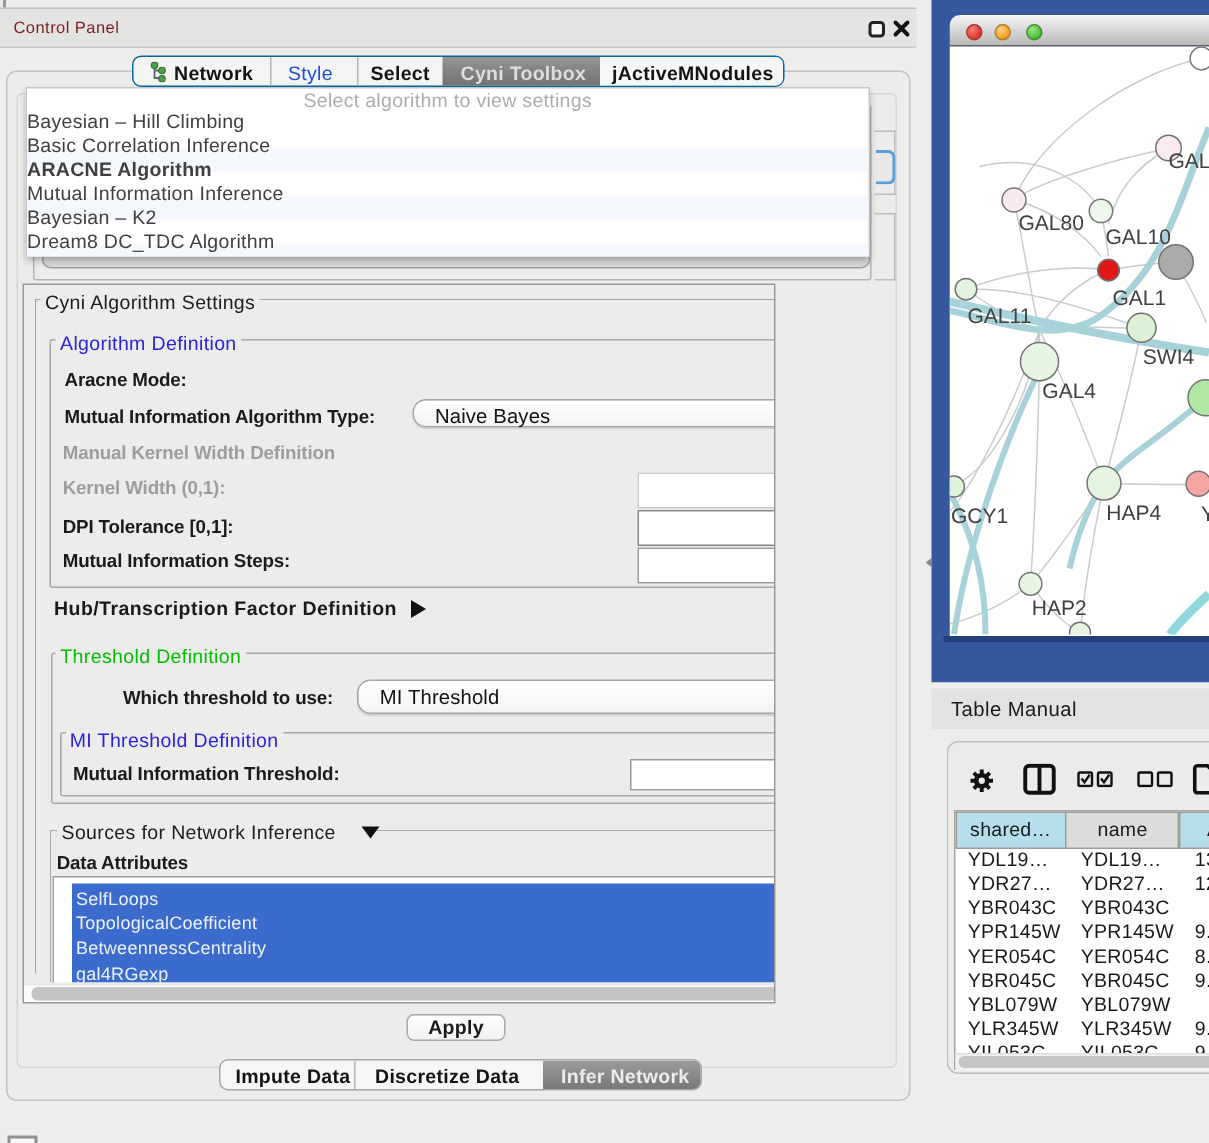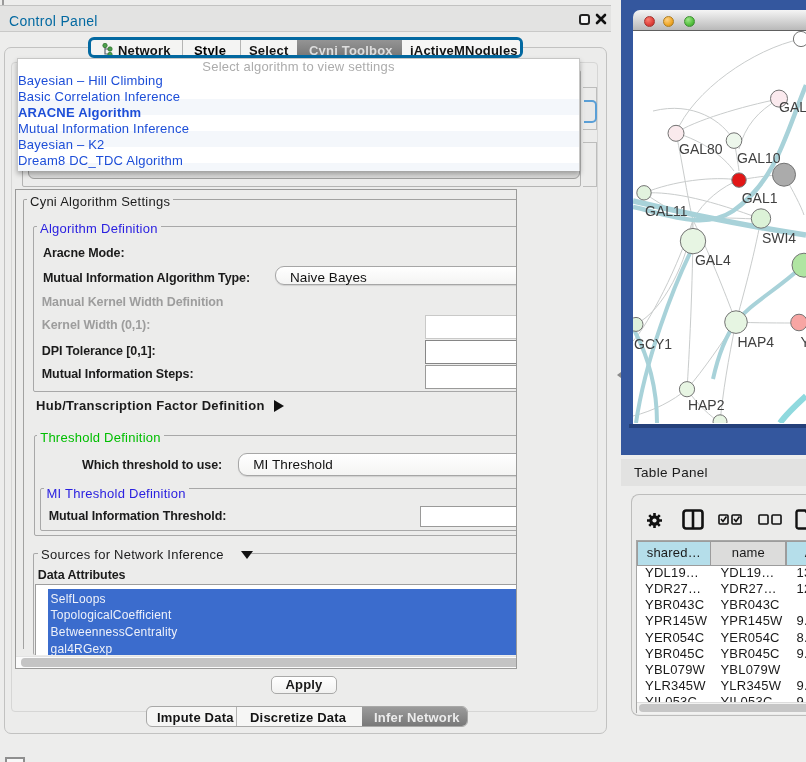--- a/index.html
+++ b/index.html
@@ -13,61 +13,61 @@
 .combo .ctext { position:absolute; left:16px; top:4px; font-size:13.5px; color:#111; letter-spacing:0.1px; line-height:14px; }
 .combo svg.arr { position:absolute; right:5px; top:3px; }
 .tfield { position:absolute; background:#fff; font-size:14px; text-align:right; line-height:1; }
 .grp { position:absolute; border:1px solid #a8a8a8; border-radius:2px; }
 </style>
 </head>
 <body>
 
 <div class="abs" style="left:0;top:5px;width:611px;height:27px;background:#e3e3e2;border-top:1px solid #c2c2c1;border-bottom:1px solid #c9c9c8;"></div>
 <div class="abs" style="left:2px;top:0;width:2px;height:5px;background:#9a9a9a;"></div>
-<div class="abs" style="left:9px;top:14px;font-size:14px;letter-spacing:0.3px;color:#0369a1;line-height:1;">Control Panel</div>
+<div class="abs" style="left:9px;top:14px;font-size:11px;letter-spacing:0.3px;color:#7f1d1d;line-height:1;">Control Panel</div>
 <div class="abs" style="left:579px;top:14px;width:11px;height:11px;border:2px solid #222;border-radius:3px;background:#f5f5f5;"></div>
 <svg class="abs" style="left:595px;top:13px;" width="12" height="12" viewBox="0 0 12 12">
     <path d="M2 2 L10 10 M10 2 L2 10" stroke="#111" stroke-width="2.6" stroke-linecap="round"></path>
   </svg>
 
 <div class="abs" style="left:4px;top:47px;width:603px;height:687px;border:1px solid #c2c2c1;border-radius:7px;background:#ececeb;"></div>
 
 <div class="abs" style="left:11px;top:62px;width:587px;height:650px;border:1px solid #d6d6d5;border-radius:4px;background:#ececeb;"></div>
 
 <div class="abs" style="left:22px;top:70px;width:559px;height:117px;border:1px solid #b4b4b3;border-radius:2px;background:#ececeb;"></div>
 <div class="abs" style="left:583px;top:87px;width:14px;height:43px;border:1px solid #bdbdbc;border-left:none;background:#ececeb;"></div>
 <div class="abs" style="left:584px;top:100px;width:13px;height:23px;border:2.5px solid #5a9fd6;border-left:none;border-top-right-radius:5px;border-bottom-right-radius:5px;background:#e8e8e8;"></div>
 <div class="abs" style="left:583px;top:142px;width:14px;height:45px;border:1px solid #bdbdbc;border-left:none;background:#ececeb;"></div>
 <div class="abs" style="left:28px;top:158px;width:552px;height:21px;border:1px solid #9f9f9e;border-radius:6px;background:linear-gradient(#ededec,#d8d8d7);"></div>
 
-<div class="abs" style="left:88px;top:37px;width:435px;height:21px;border:3px solid #0369a1;border-radius:6px;background:#f4f4f3;overflow:hidden;">
+<div class="abs" style="left:88px;top:37px;width:435px;height:21px;border:1px solid #0369a1;border-radius:6px;background:#f4f4f3;overflow:hidden;">
   <div class="abs" style="left:0;top:0;width:92px;height:21px;border-right:1px solid #b5b5b4;"></div>
   <div class="abs" style="left:92px;top:0;width:58px;height:21px;border-right:1px solid #b5b5b4;"></div>
   <div class="abs" style="left:150px;top:0;width:56px;height:21px;"></div>
   <div class="abs" style="left:206px;top:0;width:105px;height:21px;background:linear-gradient(#949494,#6f6f6f);"></div>
   <div class="abs" style="left:311px;top:0;width:124px;height:21px;background:#f6f6f5;"></div>
   <svg class="abs" style="left:11px;top:3px;" width="12" height="14" viewBox="0 0 12 14">
     <path d="M3 3 L3 11 L8 11 M3 6 L7 6" stroke="#5a6470" stroke-width="1.2" fill="none"></path>
     <circle cx="3" cy="2.5" r="2.2" fill="#4ba04b" stroke="#2e6b2e" stroke-width="0.7"></circle>
     <circle cx="8" cy="6" r="2.2" fill="#4ba04b" stroke="#2e6b2e" stroke-width="0.7"></circle>
     <circle cx="8" cy="11.5" r="2.2" fill="#4ba04b" stroke="#2e6b2e" stroke-width="0.7"></circle>
   </svg>
   <div class="abs" style="left:27px;top:4px;font-size:13px;font-weight:bold;letter-spacing:0.2px;color:#141414;line-height:1;">Network</div>
-  <div class="abs" style="left:103px;top:4px;font-size:13px;font-weight:bold;letter-spacing:0.2px;color:#000000;line-height:1;">Style</div>
+  <div class="abs" style="left:103px;top:4px;font-size:13px;font-weight:normal;letter-spacing:0.2px;color:#1d4ed8;line-height:1;">Style</div>
   <div class="abs" style="left:158px;top:4px;font-size:13px;font-weight:bold;letter-spacing:0.2px;color:#141414;line-height:1;">Select</div>
   <div class="abs" style="left:218px;top:4px;font-size:13px;font-weight:bold;letter-spacing:0.2px;color:#dedede;line-height:1;">Cyni Toolbox</div>
   <div class="abs" style="left:319px;top:4px;font-size:13px;font-weight:bold;letter-spacing:0.2px;color:#141414;line-height:1;">jActiveMNodules</div>
 </div>
 
 <div class="abs" style="left:17px;top:58px;width:563px;height:113px;background:#ffffff;border:1px solid #c6c6c5;box-shadow:0 3px 5px rgba(0,0,0,0.3);"></div>
 <div class="abs" style="left:18px;top:98.5px;width:561px;height:16px;background:#f4f7fb;"></div>
 <div class="abs" style="left:18px;top:130.5px;width:561px;height:16px;background:#f4f7fb;"></div>
 <div class="abs" style="left:18px;top:162.5px;width:561px;height:8px;background:#f4f7fb;"></div>
 <div class="abs" style="left:17px;top:60px;width:563px;text-align:center;font-size:13px;color:#acacac;letter-spacing:0.2px;line-height:1;">Select algorithm to view settings</div>
-<div class="abs" style="left:18px;top:73.3px;font-size:13px;color:#1d4ed8;letter-spacing:0.2px;line-height:16px;">Bayesian – Hill Climbing<br>Basic Correlation Inference<br><b>ARACNE Algorithm</b><br>Mutual Information Inference<br>Bayesian – K2<br>Dream8 DC_TDC Algorithm</div>
+<div class="abs" style="left:18px;top:73.3px;font-size:13px;color:#404040;letter-spacing:0.2px;line-height:16px;">Bayesian – Hill Climbing<br>Basic Correlation Inference<br><b>ARACNE Algorithm</b><br>Mutual Information Inference<br>Bayesian – K2<br>Dream8 DC_TDC Algorithm</div>
 
 <div class="abs" style="left:15px;top:188.5px;width:502px;height:480px;border:1px solid #9a9a99;background:#ececeb;overflow:hidden;">
 
   <div class="abs" style="left:567px;top:0;width:13px;height:466px;background:#fbfbfb;border-left:1px solid #e4e4e4;"></div>
   <div class="abs" style="left:569.5px;top:2.5px;width:9px;height:376px;background:#c1c1c1;border-radius:4.5px;"></div>
 
   <div class="abs" style="left:0;top:466px;width:567px;height:12px;background:#fbfbfb;border-top:1px solid #e4e4e4;"></div>
   <div class="abs" style="left:4.5px;top:468.5px;width:561px;height:8.5px;background:#c4c4c4;border-radius:4px;"></div>
 
   <div id="settings" class="abs" style="left:0;top:0;width:569px;height:465px;overflow:hidden;">
@@ -218,21 +218,21 @@
         <text x="104.5" y="315.9">HAP4</text>
         <text x="167.6" y="316.3">Y</text>
         <text x="54.9" y="379">HAP2</text>
       </g>
     </svg>
   </div>
 </div>
 
 <div class="abs" style="left:621px;top:455px;width:185px;height:307px;background:#ededec;"></div>
 <div class="abs" style="left:621px;top:459px;width:185px;height:27px;background:#e2e2e1;"></div>
-<div class="abs" style="left:634px;top:466px;font-size:13.5px;letter-spacing:0.3px;color:#1a1a1a;line-height:1;">Table Panel</div>
+<div class="abs" style="left:634px;top:466px;font-size:13.5px;letter-spacing:0.3px;color:#1a1a1a;line-height:1;">Table Manual</div>
 
 <div class="abs" style="left:631px;top:493.5px;width:180px;height:222.5px;border:1px solid #bdbdbc;border-radius:8px 0 0 8px;border-right:none;background:#ebebea;overflow:hidden;">
 
   <svg class="abs" style="left:14px;top:17px;" width="17" height="17" viewBox="0 0 17 17">
     <g fill="#111">
         <circle cx="8.5" cy="8.5" r="5.2"></circle>
     <g stroke="#111" stroke-width="2.6">
       <path d="M8.5 1 V16 M1 8.5 H16"></path>
       <path d="M3.2 3.2 L13.8 13.8 M13.8 3.2 L3.2 13.8"></path>
     </g>

